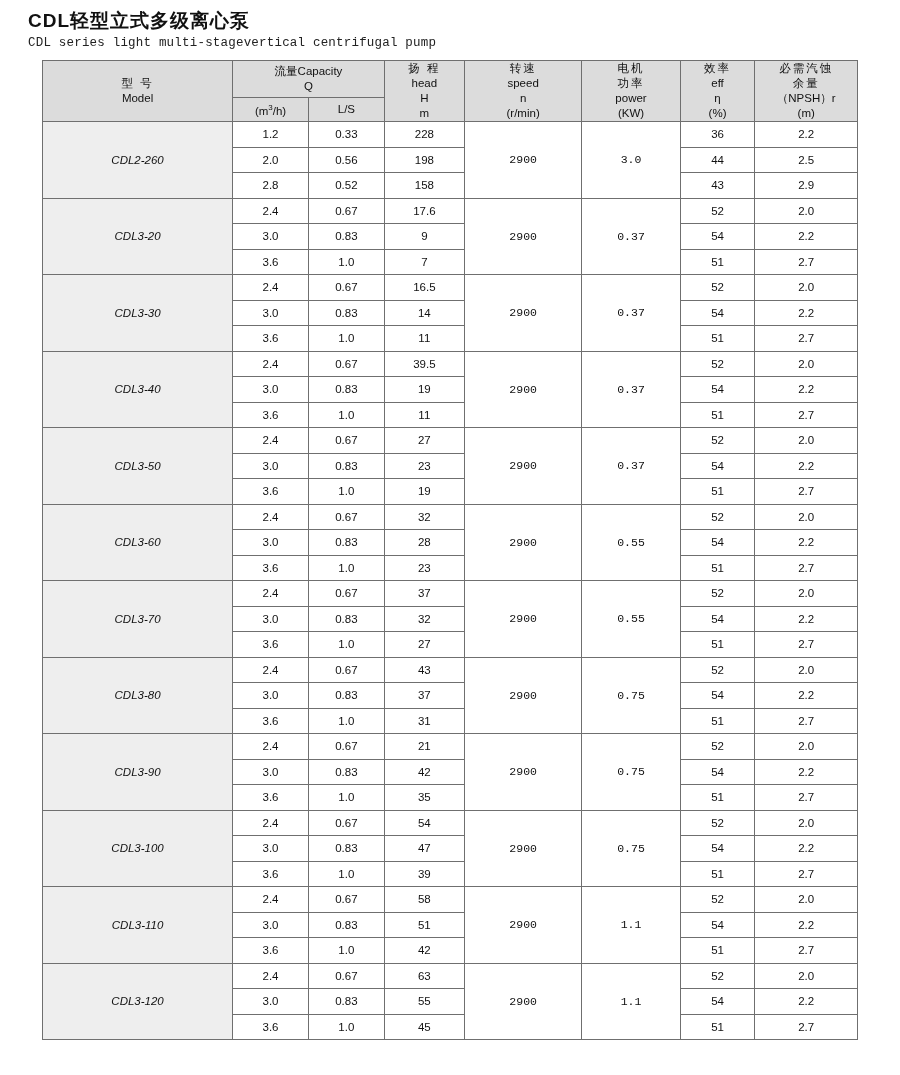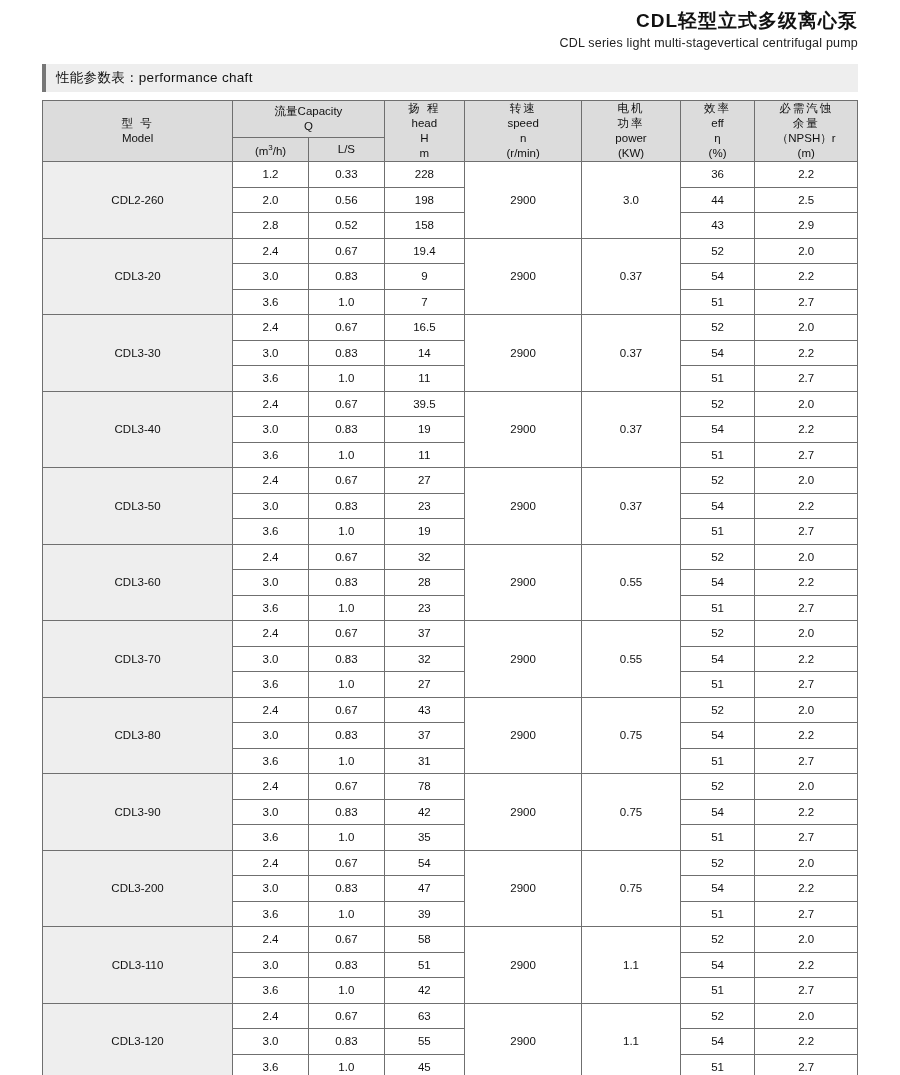--- a/index.html
+++ b/index.html
@@ -17,35 +17,37 @@
   }
   .page {
     width: 900px;
     height: 1075px;
     box-sizing: border-box;
     padding: 0;
     position: relative;
   }
   
   .doc-header {
-    text-align: right;
+    text-align: left;
     padding: 8px 42px 0 0;
+    margin-left: 28px;
   }
   .doc-title-cn {
     font-size: 19px;
     font-weight: bold;
     letter-spacing: 1px;
     color: #111;
     line-height: 26px;
   }
   .doc-title-en {
     font-size: 12.5px;
     color: #222;
     line-height: 18px;
     letter-spacing: 0.2px;
+    font-family: Liberation Mono, monospace;
   }
   
   .section-band {
     margin: 12px 42px 0 42px;
     background: #eeeeee;
     height: 28px;
     display: flex;
     align-items: center;
     position: relative;
     padding-left: 14px;
@@ -97,45 +99,44 @@
   .hd-cn { letter-spacing: 2px; text-align: center; }
   .th-top { height: 36px; margin-top: 47px; }
   .th-tall { height: 58px; padding: 3px 2px; }
 
   tbody td {
     height: 24.5px;
   }
   .cell-model {
     background: #eeeeee;
     font-size: 12px;
+    font-style: italic;
   }
   .cell-left {
     text-align: left;
     padding-left: 14px;
   }
   .cell-speed, .cell-power {
     font-size: 11.5px;
+    font-family: Liberation Mono, monospace;
   }
   .num { font-size: 11.5px; }
   tbody tr.grp-start td { border-top: 1px solid #6f6f6f; }
   .sup { font-size: 8px; vertical-align: super; }
 </style>
 </head>
 <body>
 
 <div class="page">
 
   <div class="doc-header">
     <div class="doc-title-cn">CDL轻型立式多级离心泵</div>
     <div class="doc-title-en">CDL series light multi-stagevertical centrifugal pump</div>
   </div>
 
-  <div class="section-band">
-    <span class="section-band-text">性能参数表：performance chaft</span>
-  </div>
 
   <table class="perf">
     <colgroup>
       <col class="th-model">
       <col class="th-capsub">
       <col class="th-capsub">
       <col class="th-head">
       <col class="th-speed">
       <col class="th-power">
       <col class="th-eff">
@@ -211,21 +212,21 @@
           <td class="num cell-left">2.8</td>
           <td class="num cell-left">0.52</td>
           <td class="num cell-left">158</td>
           <td class="num">43</td>
           <td class="num">2.9</td>
         </tr>
         <tr class="grp-start">
           <td rowspan="3" class="cell-model">CDL3-20</td>
           <td class="num cell-left">2.4</td>
           <td class="num cell-left">0.67</td>
-          <td class="num cell-left">19.4</td>
+          <td class="num cell-left">17.6</td>
           <td rowspan="3" class="cell-speed">2900</td>
           <td rowspan="3" class="cell-power">0.37</td>
           <td class="num">52</td>
           <td class="num">2.0</td>
         </tr>
         <tr>
           <td class="num cell-left">3.0</td>
           <td class="num cell-left">0.83</td>
           <td class="num cell-left">9</td>
           <td class="num">54</td>
@@ -379,42 +380,42 @@
           <td class="num cell-left">3.6</td>
           <td class="num cell-left">1.0</td>
           <td class="num cell-left">31</td>
           <td class="num">51</td>
           <td class="num">2.7</td>
         </tr>
         <tr class="grp-start">
           <td rowspan="3" class="cell-model">CDL3-90</td>
           <td class="num cell-left">2.4</td>
           <td class="num cell-left">0.67</td>
-          <td class="num cell-left">78</td>
+          <td class="num cell-left">21</td>
           <td rowspan="3" class="cell-speed">2900</td>
           <td rowspan="3" class="cell-power">0.75</td>
           <td class="num">52</td>
           <td class="num">2.0</td>
         </tr>
         <tr>
           <td class="num cell-left">3.0</td>
           <td class="num cell-left">0.83</td>
           <td class="num cell-left">42</td>
           <td class="num">54</td>
           <td class="num">2.2</td>
         </tr>
         <tr>
           <td class="num cell-left">3.6</td>
           <td class="num cell-left">1.0</td>
           <td class="num cell-left">35</td>
           <td class="num">51</td>
           <td class="num">2.7</td>
         </tr>
         <tr class="grp-start">
-          <td rowspan="3" class="cell-model">CDL3-200</td>
+          <td rowspan="3" class="cell-model">CDL3-100</td>
           <td class="num cell-left">2.4</td>
           <td class="num cell-left">0.67</td>
           <td class="num cell-left">54</td>
           <td rowspan="3" class="cell-speed">2900</td>
           <td rowspan="3" class="cell-power">0.75</td>
           <td class="num">52</td>
           <td class="num">2.0</td>
         </tr>
         <tr>
           <td class="num cell-left">3.0</td>

